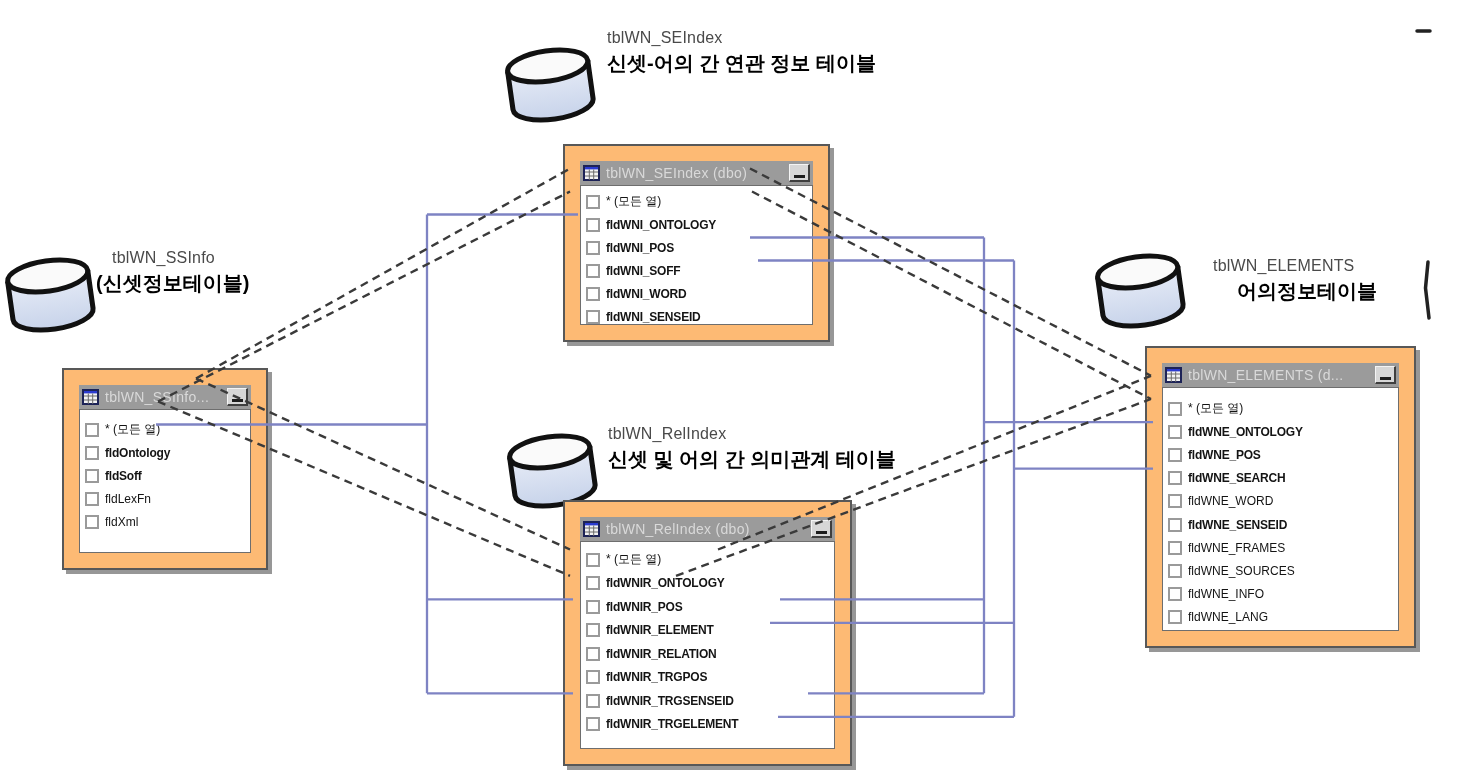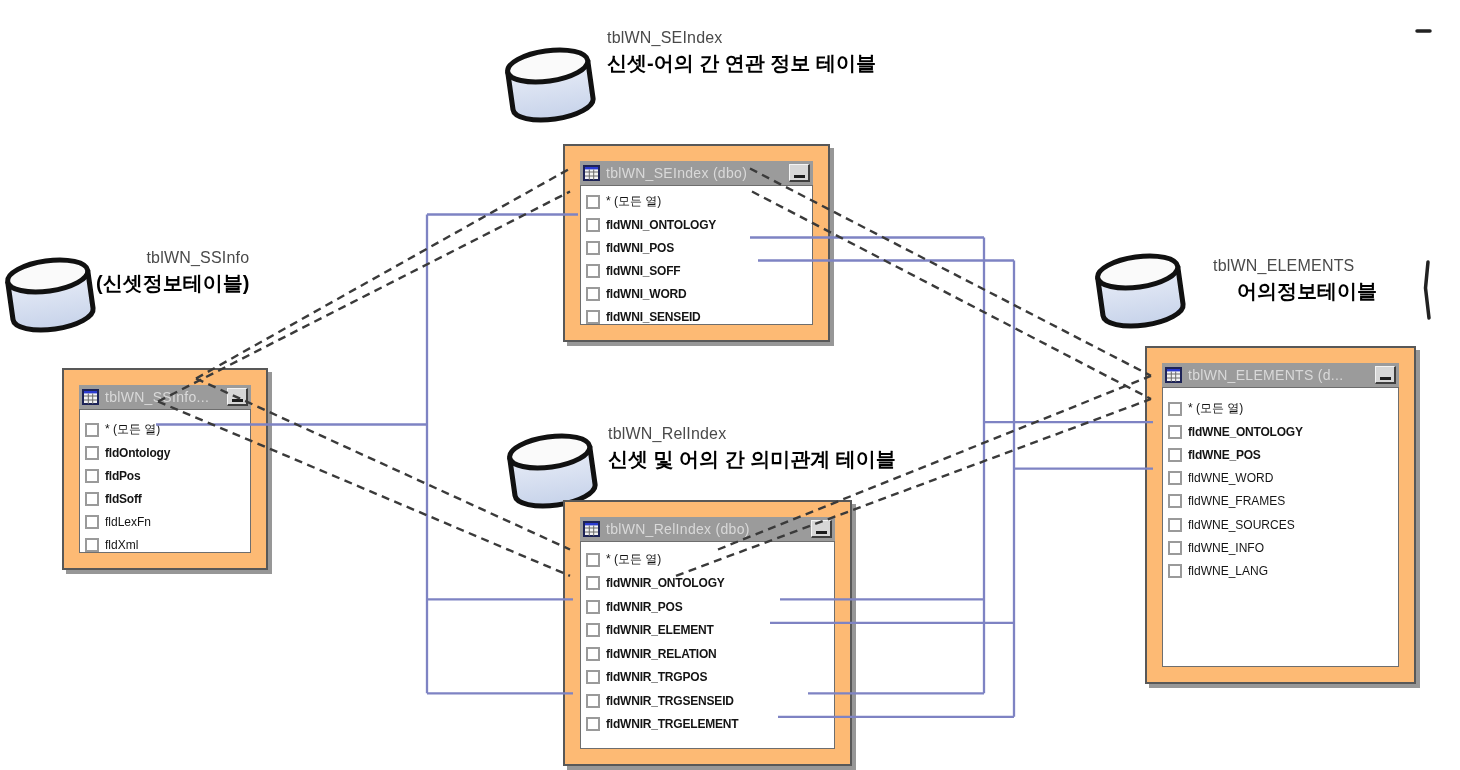--- a/index.html
+++ b/index.html
@@ -76,21 +76,21 @@
       </svg>
   </div>
   <div class="cylinder" style="left:1092px;top:246px;">
     <svg viewBox="0 0 96 88">
       <path d="M8,24 L8,62 A40,15 0 0 0 88,62 L88,24" fill="url(#cg1)" stroke="#111" stroke-width="5"></path>
       <ellipse cx="48" cy="24" rx="40" ry="15" fill="#fafafa" stroke="#111" stroke-width="5"></ellipse>
       </svg>
   </div>
 
   <div class="tbl-header" style="left:96px;top:248px;">
-    <div class="tbl-name" style="padding-left:16px;text-align:right;">tblWN_SSInfo</div>
+    <div class="tbl-name" style="padding-left:16px;">tblWN_SSInfo</div>
     <div class="tbl-sub">(신셋정보테이블)</div>
   </div>
   <div class="tbl-header" style="left:607px;top:28px;">
     <div class="tbl-name">tblWN_SEIndex</div>
     <div class="tbl-sub">신셋-어의 간 연관 정보 테이블</div>
   </div>
   <div class="tbl-header" style="left:608px;top:424px;">
     <div class="tbl-name">tblWN_RelIndex</div>
     <div class="tbl-sub">신셋 및 어의 간 의미관계 테이블</div>
   </div>
@@ -115,24 +115,20 @@
         <div class="row">
           <span class="cb"></span>
           <span class="lbl">* (모든 열)</span>
         </div>
         <div class="row">
           <span class="cb"></span>
           <span class="lbl b">fldOntology</span>
         </div>
         <div class="row">
           <span class="cb"></span>
-          <span class="lbl b">fldPos</span>
-        </div>
-        <div class="row">
-          <span class="cb"></span>
           <span class="lbl b">fldSoff</span>
         </div>
         <div class="row">
           <span class="cb"></span>
           <span class="lbl">fldLexFn</span>
         </div>
         <div class="row">
           <span class="cb"></span>
           <span class="lbl">fldXml</span>
         </div>
@@ -220,21 +216,21 @@
           <span class="cb"></span>
           <span class="lbl b">fldWNIR_TRGSENSEID</span>
         </div>
         <div class="row">
           <span class="cb"></span>
           <span class="lbl b">fldWNIR_TRGELEMENT</span>
         </div>
       </div>
   </div>
 
-  <div class="window" id="win-elements" style="left:1145px;top:302px;width:271px;height:338px;">
+  <div class="window" id="win-elements" style="left:1145px;top:302px;width:271px;height:302px;">
     <div class="titlebar">
       <svg class="grid-icon" viewBox="0 0 17 16">
         <rect x="1" y="1" width="15" height="14" fill="#f3f3f3" stroke="#1d2357" stroke-width="2"></rect>
         <rect x="2" y="2" width="13" height="2.4" fill="#2b3bd0"></rect>
         <path d="M2,7 H15 M2,11 H15 M6.3,4.5 V15 M10.7,4.5 V15" stroke="#6a6a6a" stroke-width="1"></path>
         </svg>
       <span class="title">tblWN_ELEMENTS (d...</span>
       <span class="min-btn">
           <span class="min-bar"></span>
         </span>
@@ -247,21 +243,29 @@
         <div class="row">
           <span class="cb"></span>
           <span class="lbl b">fldWNE_ONTOLOGY</span>
         </div>
         <div class="row">
           <span class="cb"></span>
           <span class="lbl b">fldWNE_POS</span>
         </div>
         <div class="row">
           <span class="cb"></span>
+          <span class="lbl b">fldWNE_SEARCH</span>
+        </div>
+        <div class="row">
+          <span class="cb"></span>
           <span class="lbl">fldWNE_WORD</span>
+        </div>
+        <div class="row">
+          <span class="cb"></span>
+          <span class="lbl b">fldWNE_SENSEID</span>
         </div>
         <div class="row">
           <span class="cb"></span>
           <span class="lbl">fldWNE_FRAMES</span>
         </div>
         <div class="row">
           <span class="cb"></span>
           <span class="lbl">fldWNE_SOURCES</span>
         </div>
         <div class="row">

